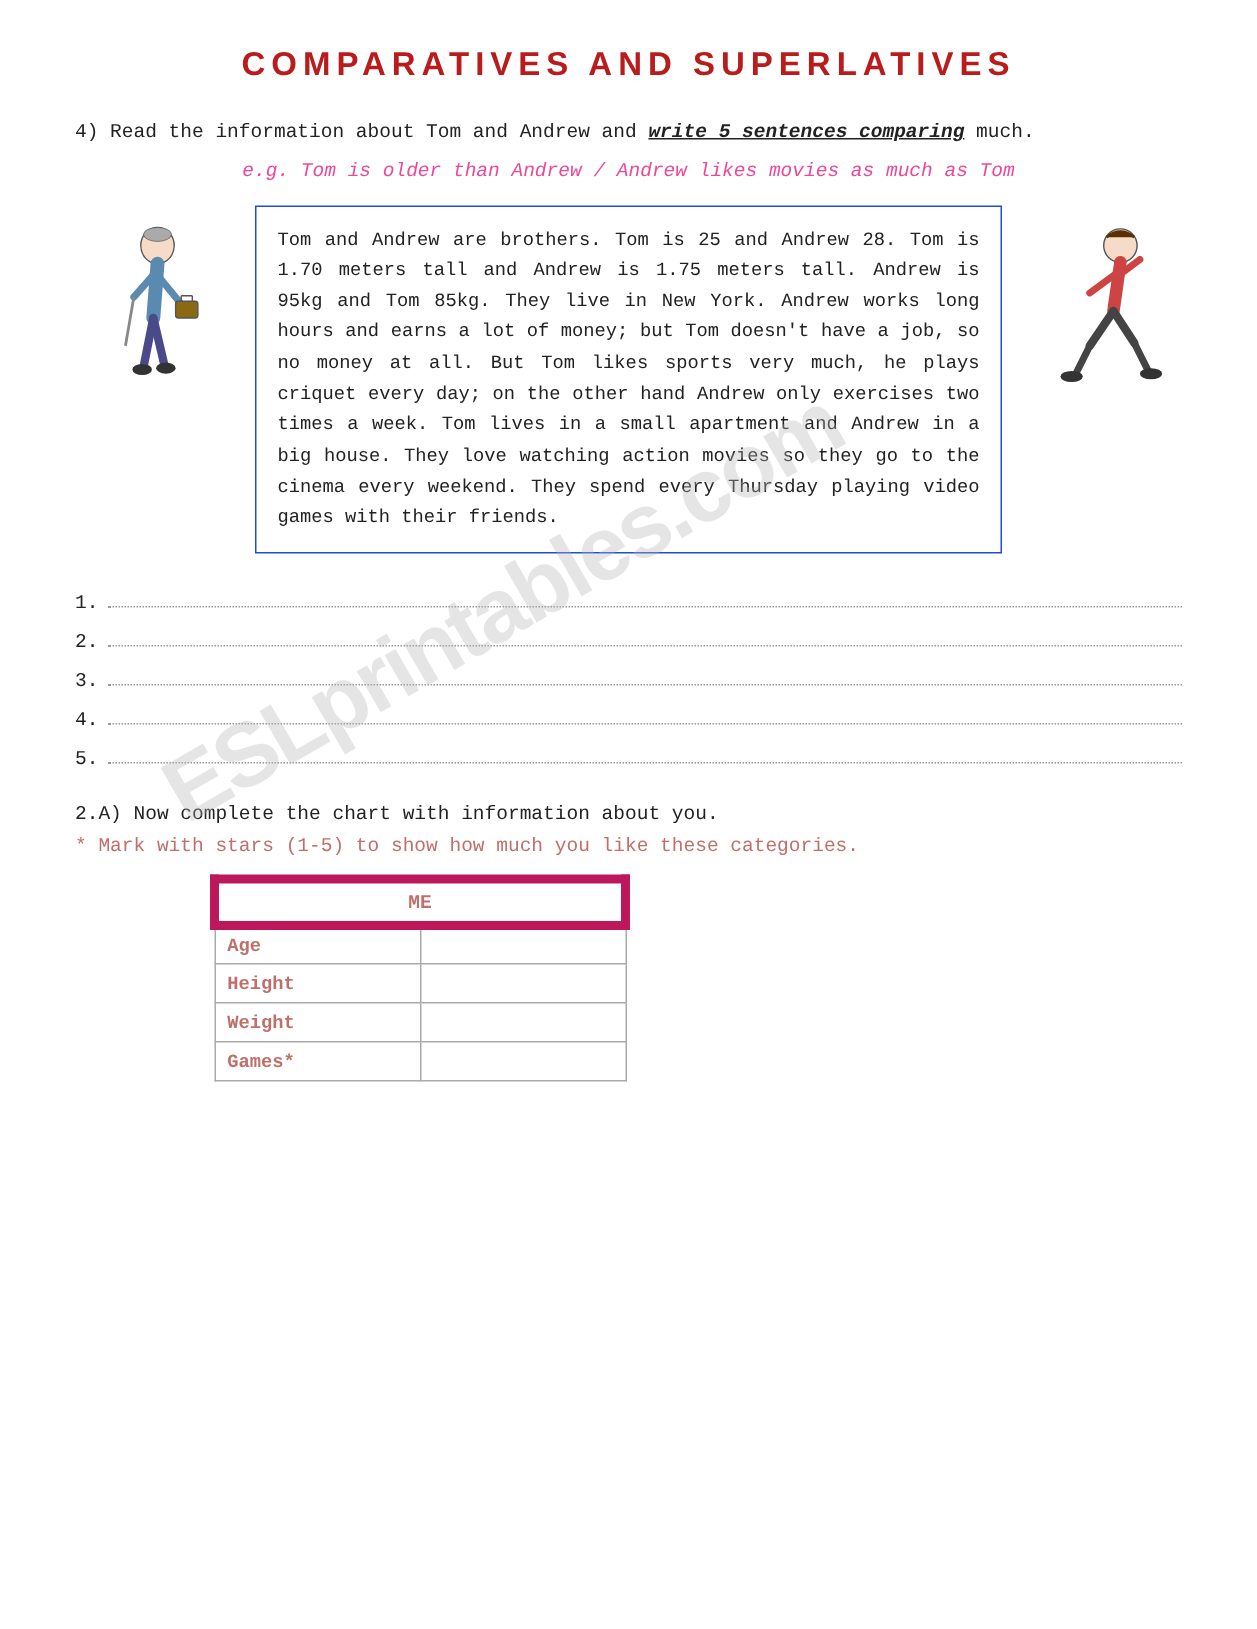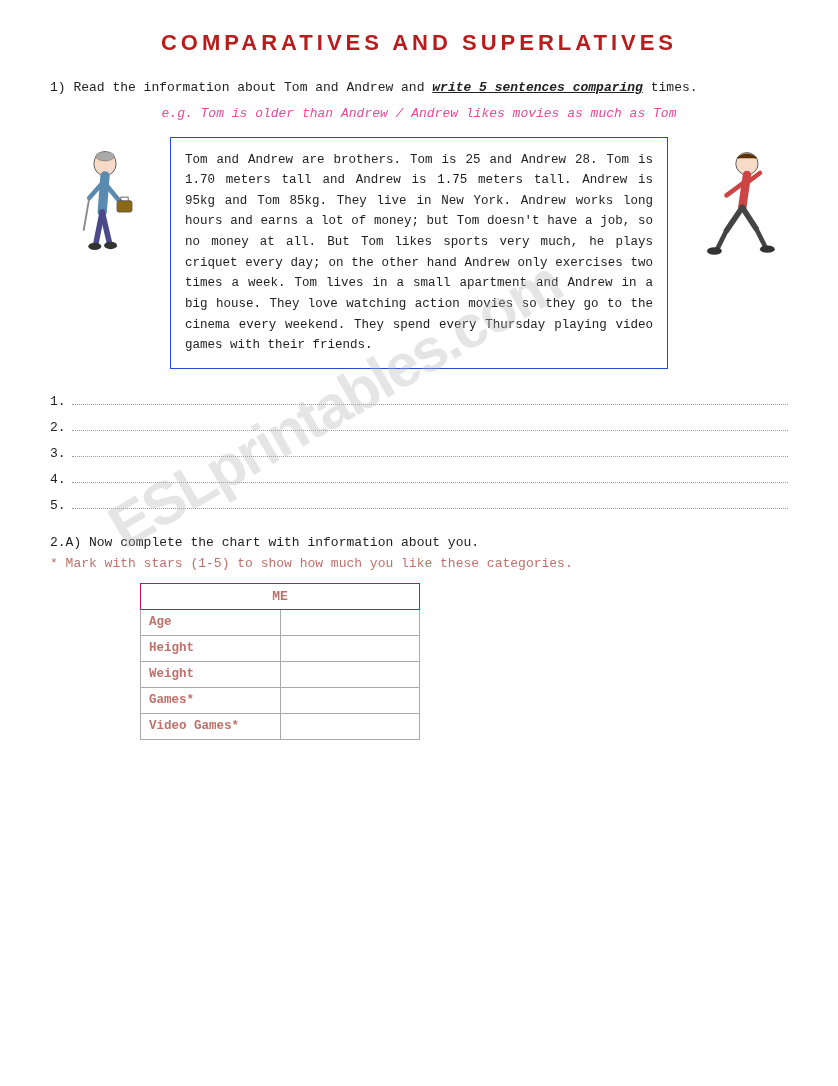--- a/index.html
+++ b/index.html
@@ -135,21 +135,21 @@
       border-collapse: collapse;
       width: 280px;
     }
 
     .chart-table th {
       background: #fff;
       color: #c0706a;
       font-weight: bold;
       font-size: 13px;
       text-align: center;
-      border: 1px solid #be185d;
+      border: 6px solid #be185d;
       padding: 5px 8px;
     }
 
     .chart-table td {
       border: 1px solid #aaa;
       padding: 4px 8px;
       font-size: 12.5px;
       height: 26px;
     }
 
@@ -174,23 +174,23 @@
     }
   </style>
 </head>
 <body class="relative-pos">
 
 <div class="watermark">ESLprintables.com</div>
 
 <h1 class="page-title">COMPARATIVES AND SUPERLATIVES</h1>
 
 <p class="instruction-1">
-  <span>1) Read the information about Tom and Andrew and</span>
+  <span>4) Read the information about Tom and Andrew and</span>
   <u><strong><em><span>write 5 sentences comparing</span></em></strong></u>
-  <span>times.</span>
+  <span>much.</span>
 </p>
 
 <p class="example-line">e.g. Tom is older than Andrew / Andrew likes movies as much as Tom</p>
 
 <div class="reading-section">
 
   <div class="figure-left">
     <svg class="figure-svg" viewBox="0 0 90 140" xmlns="http://www.w3.org/2000/svg">
 
       <ellipse cx="45" cy="18" rx="12" ry="13" fill="#f5dbc8" stroke="#555" stroke-width="1"></ellipse>
@@ -289,19 +289,15 @@
         <td class="value-cell"></td>
       </tr>
       <tr>
         <td class="label-cell">Weight</td>
         <td class="value-cell"></td>
       </tr>
       <tr>
         <td class="label-cell">Games*</td>
         <td class="value-cell"></td>
       </tr>
-      <tr>
-        <td class="label-cell">Video Games*</td>
-        <td class="value-cell"></td>
-      </tr>
     </tbody>
   </table>
 </div>
 
 </body></html>

